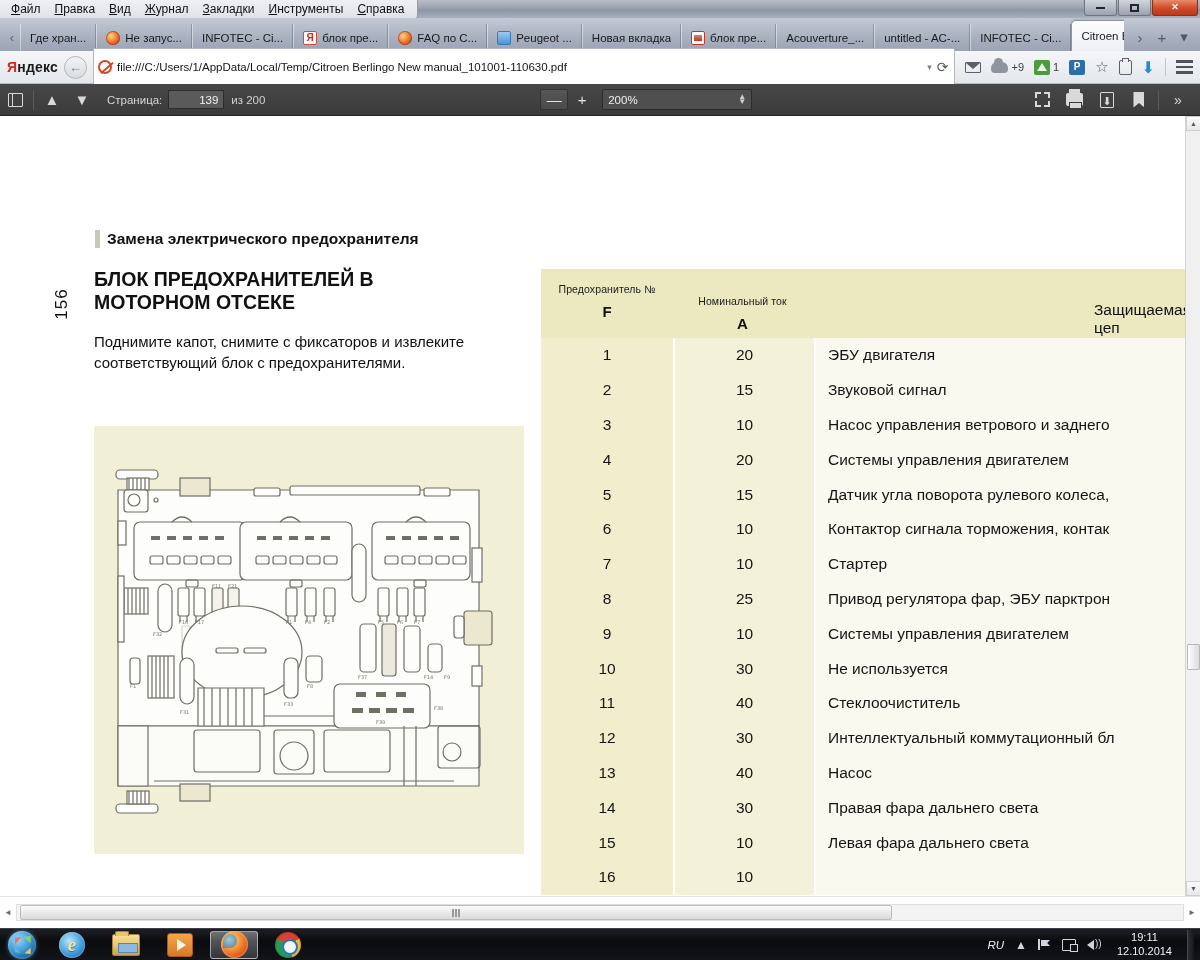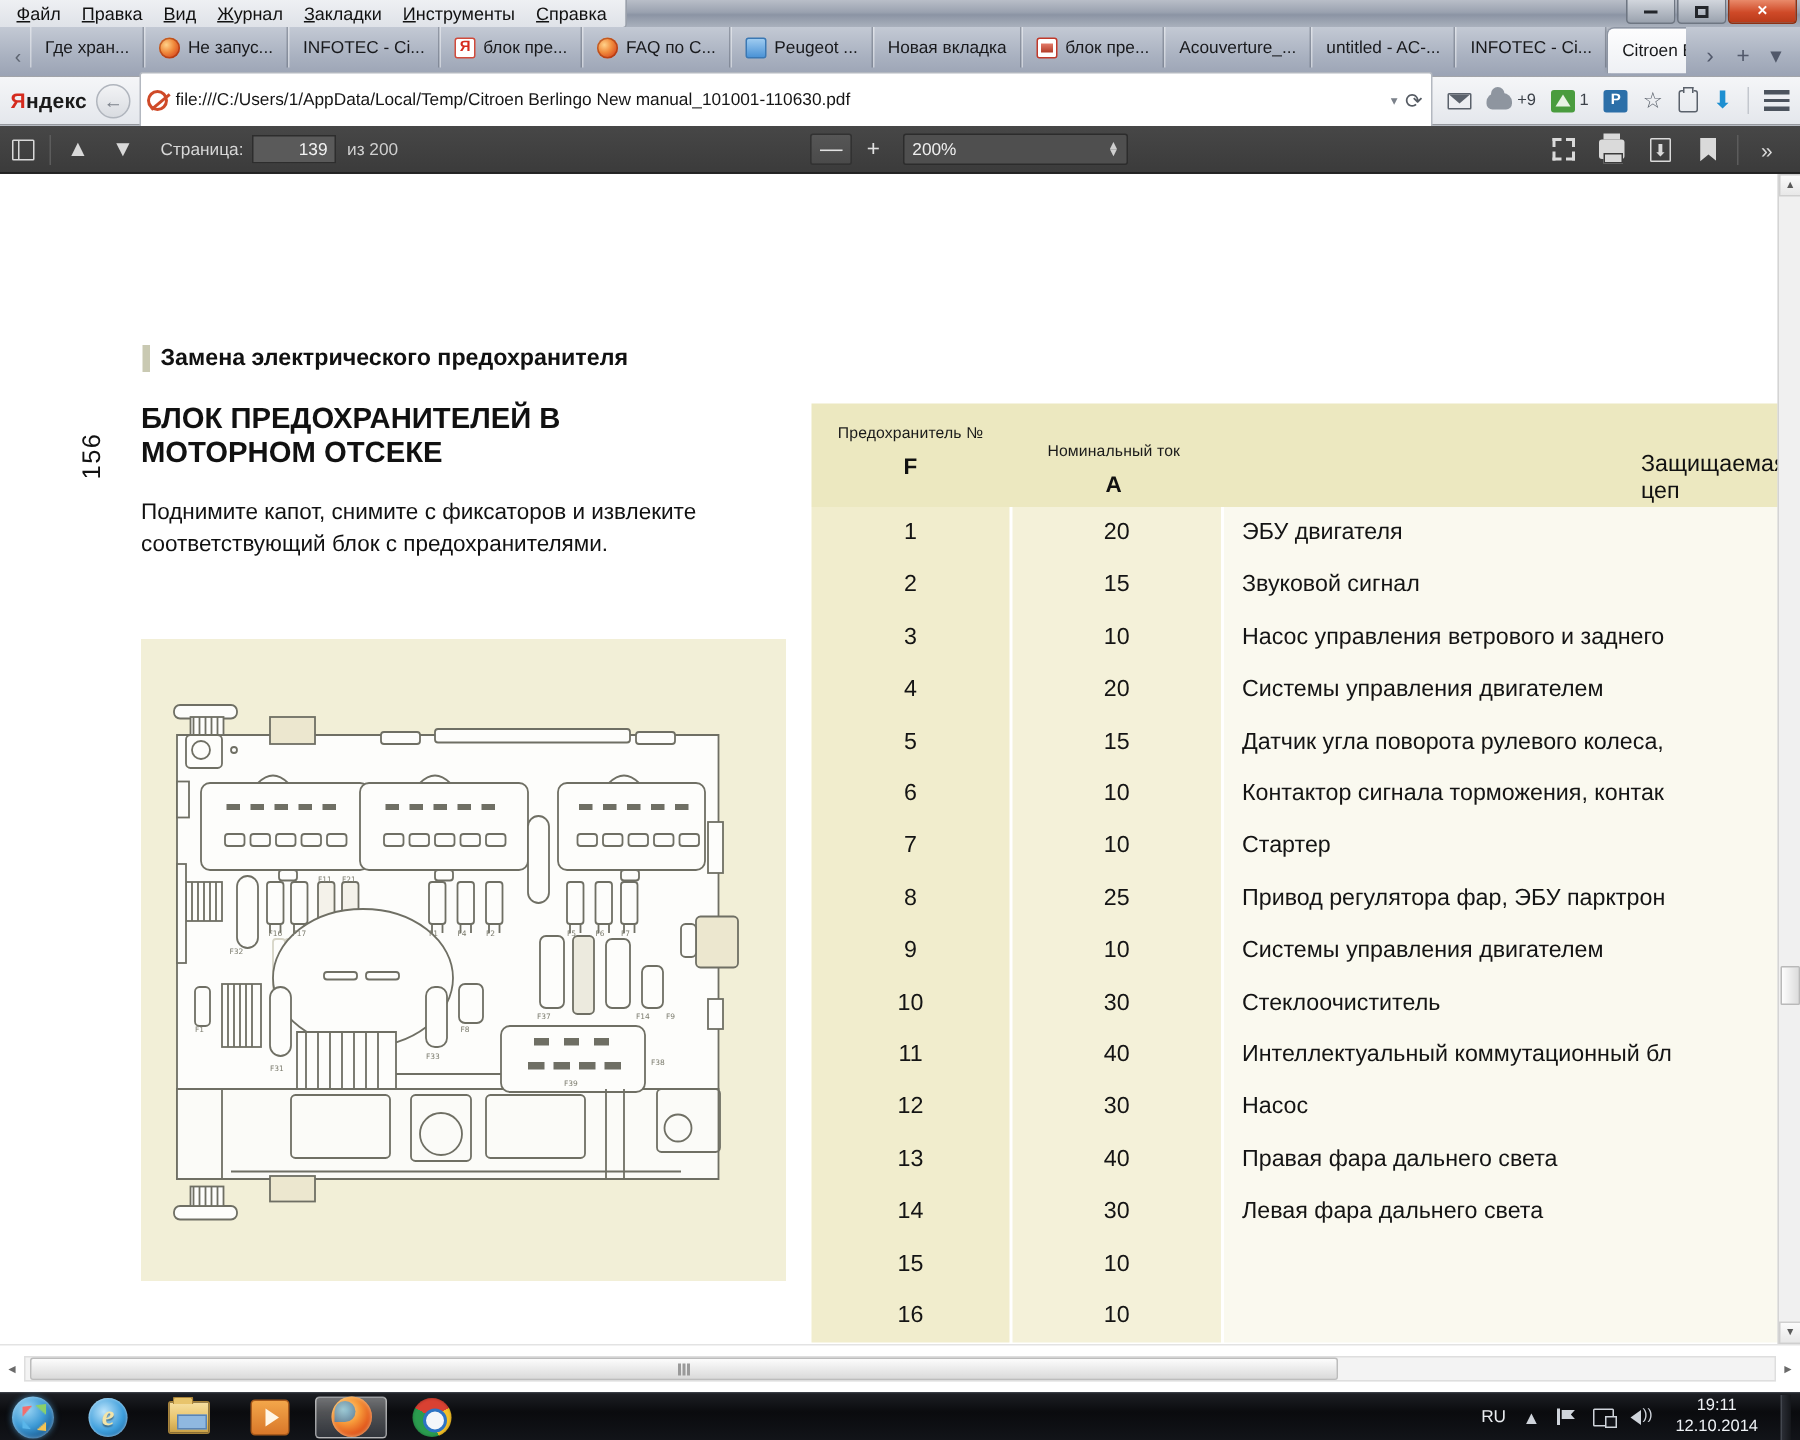--- a/index.html
+++ b/index.html
@@ -50,21 +50,21 @@
   
   .tabstrip {
     position: absolute; left: 0; top: 18px; width: 1200px; height: 33px;
     background: linear-gradient(to bottom, #c3c9d4 0%, #a9b1c0 60%, #9ba3b4 100%);
     display: flex; align-items: flex-end; padding-left: 4px;
   }
   .tabscroll {
     width: 16px; height: 28px; display:flex; align-items:center; justify-content:center;
     color: #5d6470; font-size: 13px; flex: 0 0 auto;
   }
-  .tabs { display: flex; height: 33px; flex: 1 1 auto; overflow: hidden; }
+  .tabs { display: flex; align-items: flex-end; height: 33px; flex: 1 1 auto; overflow: hidden; }
   .tab {
     height: 27px; display: flex; align-items: center; gap: 5px;
     padding: 0 9px; font-size: 11.5px; color: #18191c; white-space: nowrap;
     border-left: 1px solid rgba(255,255,255,.45);
     border-right: 1px solid rgba(90,97,110,.45);
     max-width: 112px; position: relative;
   }
   .tab .label { overflow:hidden; text-overflow: ellipsis; }
   .tab.active {
     height: 31px; border-radius: 5px 5px 0 0;
@@ -370,21 +370,21 @@
     width:26px;height:26px;border-radius:50%;
     background: conic-gradient(from -60deg, #d94132 0deg 120deg, #f4c026 120deg 220deg, #2a9b4e 220deg 360deg);
     position:relative; box-shadow: inset 0 0 2px rgba(0,0,0,.35);
   }
   .ico-chrome:after{
     content:''; position:absolute; left:7px; top:7px; width:12px; height:12px; border-radius:50%;
     background:#f3f6fa; border:2px solid #2d74c4;
   }
 
   .tray { margin-left: auto; display:flex; align-items:center; gap: 11px; padding-right: 6px; color:#e3e6ea; }
-  .tray-lang { font-size: 11.5px; color:#e9ecf0; }
+  .tray-lang { font-size: 11.5px; color:#e9ecf0;font-style:italic; }
   .tray-ico { color:#cfd4db; font-size: 12px; display:flex; align-items:center; }
   .ic-flag { width:13px;height:11px;position:relative; }
   .ic-flag:before{content:'';position:absolute;left:0;top:0;width:1.8px;height:11px;background:#cfd4db;}
   .ic-flag:after{content:'';position:absolute;left:3px;top:1px;width:9px;height:6px;background:#cfd4db;clip-path: polygon(0 0,100% 0,70% 50%,100% 100%,0 100%);}
   .ic-net { width:14px;height:12px;border:1.6px solid #cfd4db;border-radius:1px;position:relative; }
   .ic-net:after{content:'';position:absolute;right:-3px;bottom:-2px;width:6px;height:6px;border:1.6px solid #cfd4db;background:#121419;}
   .ic-spk { width:0;height:0;border-top:5px solid transparent;border-bottom:5px solid transparent;border-right:7px solid #cfd4db;position:relative; }
   .ic-spk:after{content:'))';position:absolute;left:8px;top:-7px;font-size:10px;color:#cfd4db;}
   .clock { text-align:center; font-size: 11px; line-height: 1.25; color:#eef1f5;margin-left:12px; }
   .tray-edge { width:7px; height:30px; background: linear-gradient(to right,#2a2d34,#15171b); border-left:1px solid #43474f; margin-left: 4px; }
@@ -839,20 +839,21 @@
         <div class="col-c">
           <div class="cell">ЭБУ двигателя</div>
           <div class="cell">Звуковой сигнал</div>
           <div class="cell">Насос управления ветрового и заднего</div>
           <div class="cell">Системы управления двигателем</div>
           <div class="cell">Датчик угла поворота рулевого колеса,</div>
           <div class="cell">Контактор сигнала торможения, контак</div>
           <div class="cell">Стартер</div>
           <div class="cell">Привод регулятора фар, ЭБУ парктрон</div>
           <div class="cell">Системы управления двигателем</div>
+          <div class="cell">Не используется</div>
           <div class="cell">Стеклоочиститель</div>
           <div class="cell">Интеллектуальный коммутационный бл</div>
           <div class="cell">Насос</div>
           <div class="cell">Правая фара дальнего света</div>
           <div class="cell">Левая фара дальнего света</div>
 
         </div>
       </div>
     </div>
 

